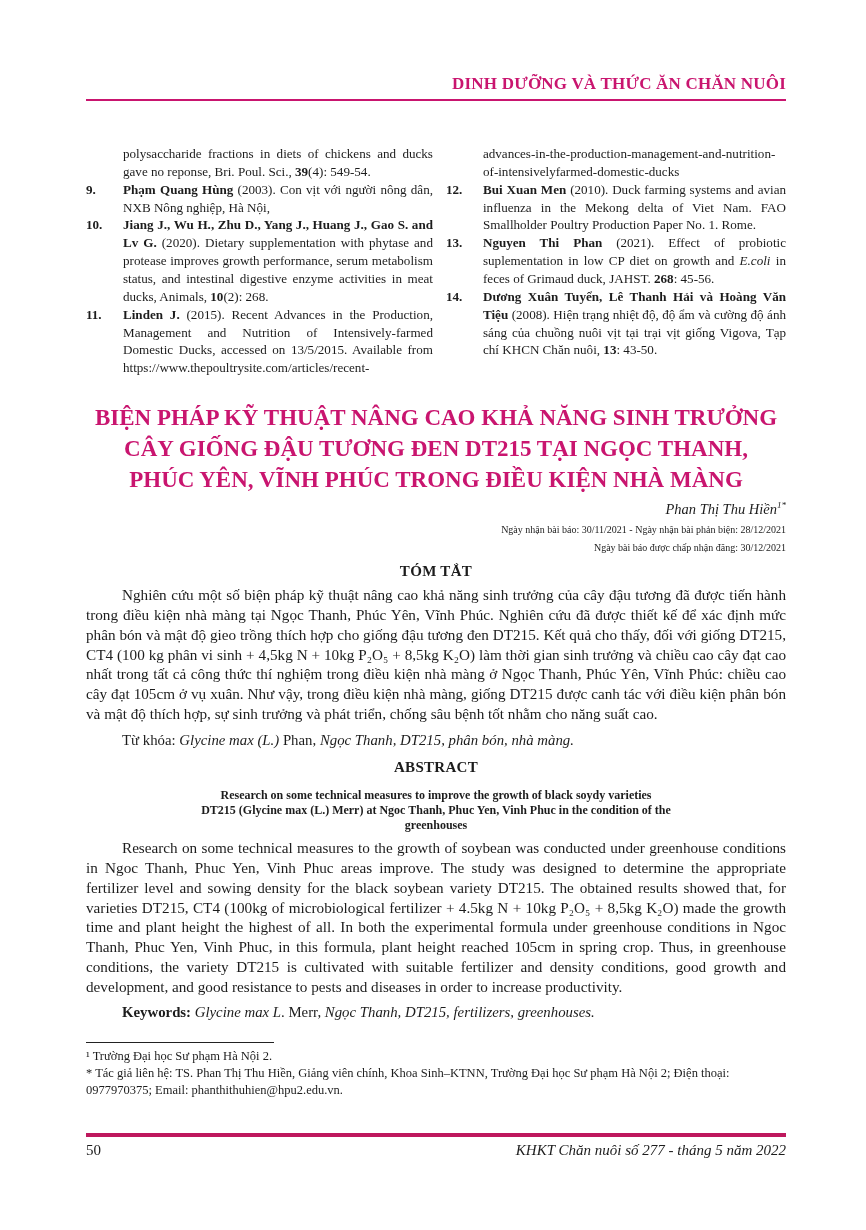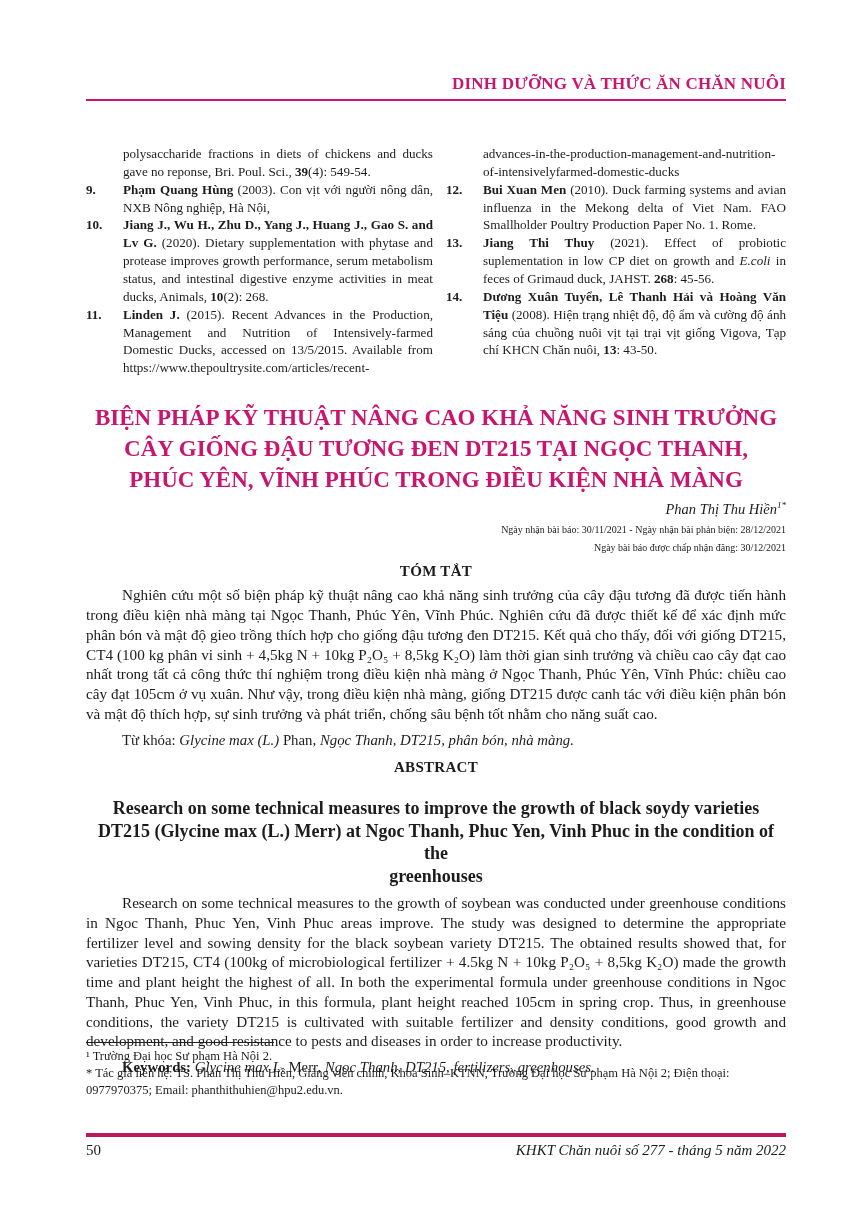--- a/index.html
+++ b/index.html
@@ -25,22 +25,22 @@
   .title-vi{color:var(--accent);font-weight:700;font-size:23px;line-height:1.34;
         text-align:center;white-space:pre-line;margin:26px 0 0 0;}
   .author-line{text-align:right;font-style:italic;font-size:14.5px;margin-top:4px;}
   .author-line sup{font-size:9px;}
   .date-line{text-align:right;font-size:10px;margin-top:7px;}
   .sec-head{text-align:center;font-weight:700;font-size:15px;margin-top:10px;
         letter-spacing:.3px;}
   .para{font-size:15.2px;line-height:1.30;text-align:justify;text-indent:36px;
         margin:5px 0 0 0;}
   .kw-line{font-size:14.8px;margin:8px 0 0 0;padding-left:36px;}
-  .title-en{font-weight:700;font-size:18px;line-height:1.27;text-align:center;
-        white-space:pre-line;margin-top:21px;}
+  .title-en{font-weight:700;font-size:12px;line-height:1.27;text-align:center;
+        white-space:pre-line;margin-top:12px;}
   
   .footnotes{position:absolute;left:86px;right:80px;top:1042px;}
   .fn-rule{width:188px;border-top:1.5px solid #222;margin-bottom:5px;}
   .fn{font-size:12.5px;line-height:1.36;}
   
   .footer{position:absolute;left:86px;right:80px;top:1133px;
         border-top:4px solid #be185d;}
   .footer-row{display:flex;justify-content:space-between;padding-top:5px;
         font-size:15px;}
   .footer-journal{font-style:italic;}
@@ -58,21 +58,21 @@
   <div class="refs">
     <div class="ref-col">
         <div class="ref-item"><span class="ref-num"></span><span><span>polysaccharide fractions in diets of chickens and ducks gave no reponse, Bri. Poul. Sci., </span><span style="font-weight: 700;">39</span><span>(4): 549-54.</span></span></div>
         <div class="ref-item"><span class="ref-num">9.</span><span><span style="font-weight: 700;">Phạm Quang Hùng </span><span>(2003). Con vịt với người nông dân, NXB Nông nghiệp, Hà Nội,</span></span></div>
         <div class="ref-item"><span class="ref-num">10.</span><span><span style="font-weight: 700;">Jiang J., Wu H., Zhu D., Yang J., Huang J., Gao S. and Lv G. </span><span>(2020). Dietary supplementation with phytase and protease improves growth performance, serum metabolism status, and intestinal digestive enzyme activities in meat ducks, Animals, </span><span style="font-weight: 700;">10</span><span>(2): 268.</span></span></div>
         <div class="ref-item"><span class="ref-num">11.</span><span><span style="font-weight: 700;">Linden J. </span><span>(2015). Recent Advances in the Production, Management and Nutrition of Intensively-farmed Domestic Ducks, accessed on 13/5/2015. Available from https://www.thepoultrysite.com/articles/recent-</span></span></div>
       </div>
     <div class="ref-col">
         <div class="ref-item"><span class="ref-num"></span><span><span>advances-in-the-production-management-and-nutrition-of-intensivelyfarmed-domestic-ducks</span></span></div>
         <div class="ref-item"><span class="ref-num">12.</span><span><span style="font-weight: 700;">Bui Xuan Men </span><span>(2010). Duck farming systems and avian influenza in the Mekong delta of Viet Nam. FAO Smallholder Poultry Production Paper No. 1. Rome.</span></span></div>
-        <div class="ref-item"><span class="ref-num">13.</span><span><span style="font-weight: 700;">Jiang Thi Thuy </span><span>(2021). Effect of probiotic suplementation in low CP diet on growth and </span><span style="font-style: italic;">E.coli</span><span> in feces of Grimaud duck, JAHST. </span><span style="font-weight: 700;">268</span><span>: 45-56.</span></span></div>
+        <div class="ref-item"><span class="ref-num">13.</span><span><span style="font-weight: 700;">Nguyen Thi Phan </span><span>(2021). Effect of probiotic suplementation in low CP diet on growth and </span><span style="font-style: italic;">E.coli</span><span> in feces of Grimaud duck, JAHST. </span><span style="font-weight: 700;">268</span><span>: 45-56.</span></span></div>
         <div class="ref-item"><span class="ref-num">14.</span><span><span style="font-weight: 700;">Dương Xuân Tuyển, Lê Thanh Hải và Hoàng Văn Tiệu </span><span>(2008). Hiện trạng nhiệt độ, độ ẩm và cường độ ánh sáng của chuồng nuôi vịt tại trại vịt giống Vigova, Tạp chí KHCN Chăn nuôi, </span><span style="font-weight: 700;">13</span><span>: 43-50.</span></span></div>
       </div>
   </div>
 
   <h1 class="title-vi">BIỆN PHÁP KỸ THUẬT NÂNG CAO KHẢ NĂNG SINH TRƯỞNG
 CÂY GIỐNG ĐẬU TƯƠNG ĐEN DT215 TẠI NGỌC THANH,
 PHÚC YÊN, VĨNH PHÚC TRONG ĐIỀU KIỆN NHÀ MÀNG</h1>
 
   <div class="author-line"><span>Phan Thị Thu Hiền</span><sup>1*</sup></div>
 

